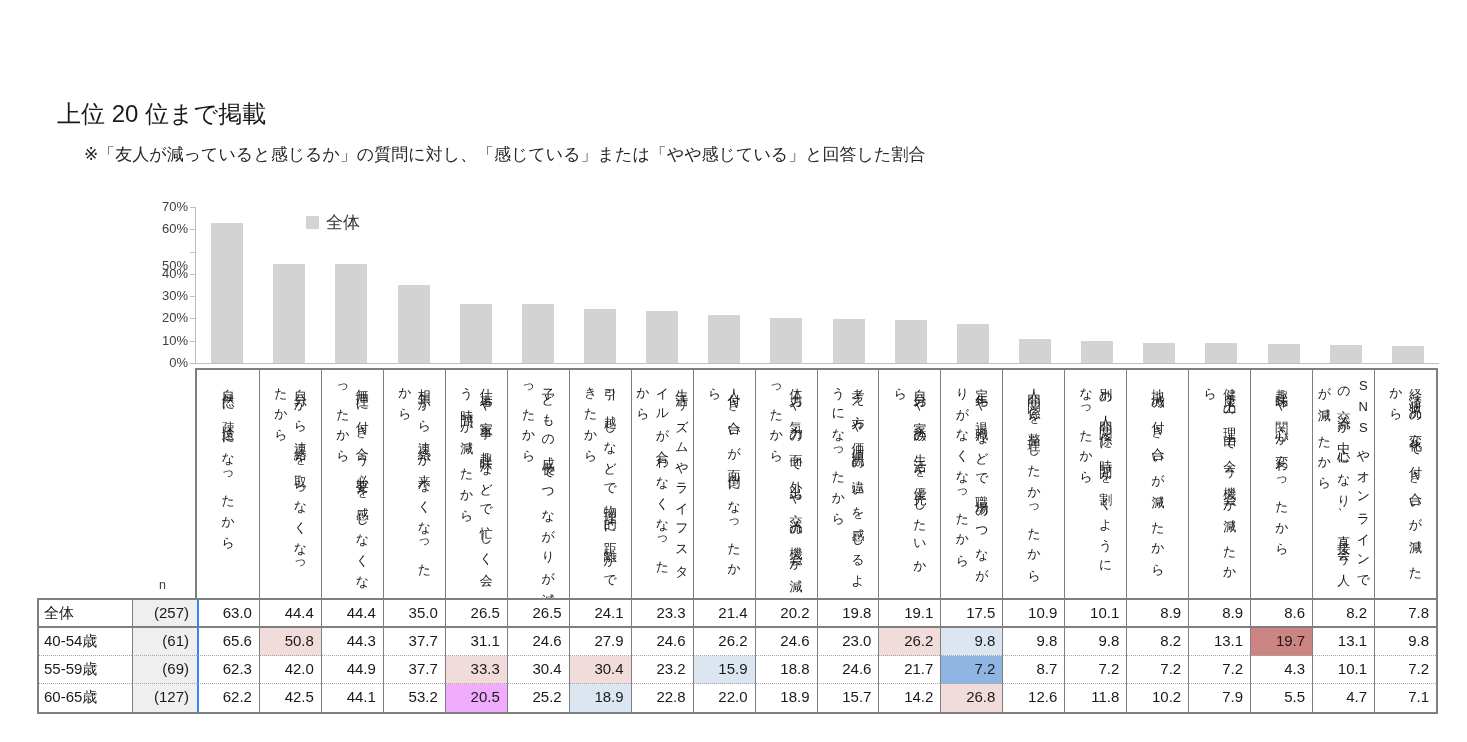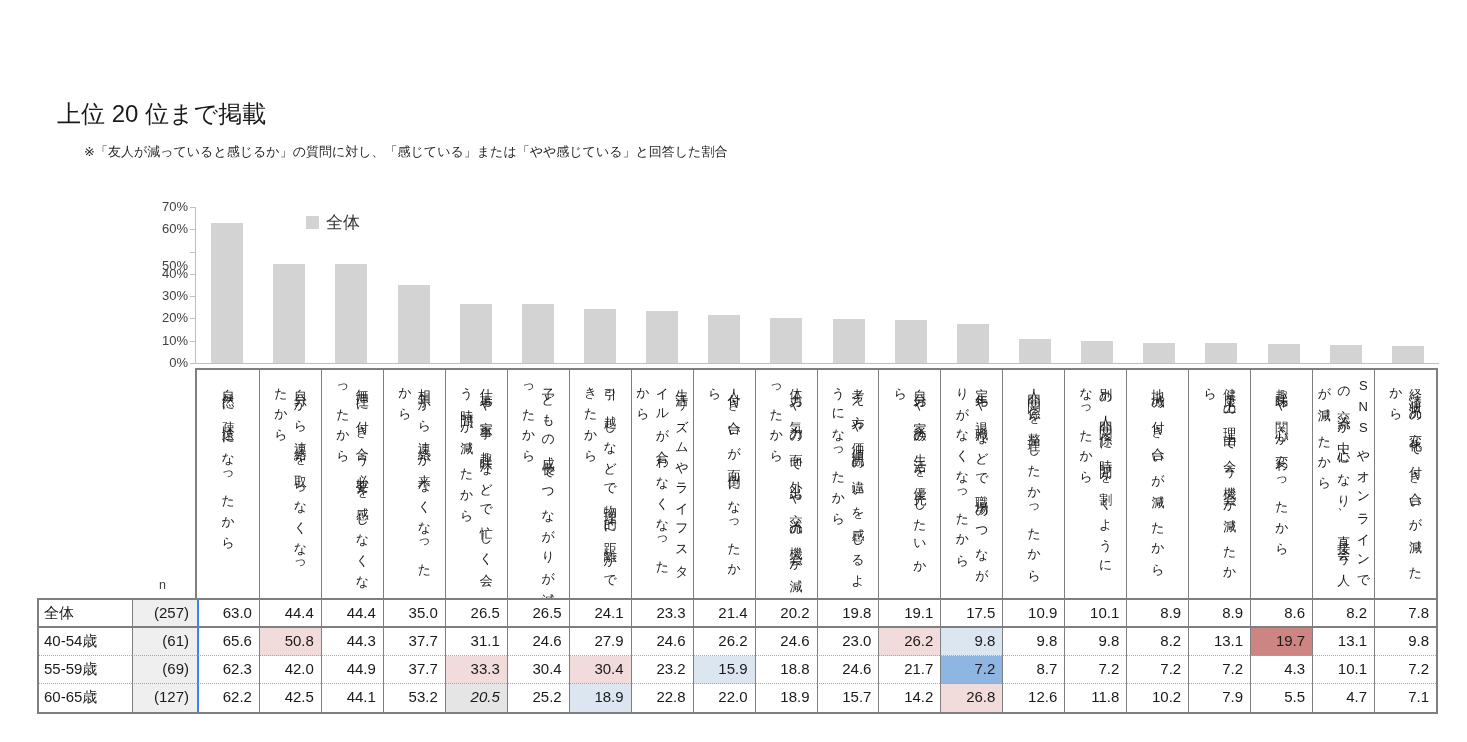--- a/index.html
+++ b/index.html
@@ -2,21 +2,21 @@
 <html><head>
 <meta charset="utf-8">
 <style>
   html,body{margin:0;padding:0;background:#ffffff;}
   body{font-family:"Liberation Sans","DejaVu Sans",sans-serif;color:#1a1a1a;}
   .page{position:relative;width:1467px;height:742px;background:#fff;overflow:hidden;}
 
   .title{position:absolute;left:30px;top:14px;font-size:25px;font-weight:bold;letter-spacing:.5px;white-space:nowrap;}
   .title sup{font-size:14px;vertical-align:super;}
   .subtitle{position:absolute;left:57px;top:74px;font-size:24px;font-weight:normal;margin-top:24px;}
-  .note{position:absolute;left:84px;top:143px;font-size:13px;color:#262626;}
+  .note{position:absolute;left:84px;top:143px;font-size:17px;color:#262626;}
 
   
   .chart{position:absolute;left:0;top:0;width:1467px;height:742px;pointer-events:none;}
   .ytick-label{position:absolute;width:60px;left:128px;text-align:right;font-size:13px;color:#404040;}
   .ytick-mark{position:absolute;width:6px;height:1px;background:#bfbfbf;left:190px;}
   #plot{position:absolute;left:195px;top:207px;width:1243px;height:156px;
         border-left:1px solid #bfbfbf;border-bottom:1px solid #bfbfbf;}
   .bar{position:absolute;bottom:0;width:32px;}
   .chart-legend{position:absolute;left:110px;top:4px;display:flex;align-items:center;gap:7px;}
   .chart-legend .sq{width:13px;height:13px;display:inline-block;}
@@ -239,21 +239,21 @@
       <div class="cell val bl row-dot">7.2</div>
       <div class="cell val bl row-dot">4.3</div>
       <div class="cell val bl row-dot">10.1</div>
       <div class="cell val bl row-dot">7.2</div>
       <div class="cell rowlabel">60-65歳</div>
       <div class="cell ncell bl">(127)</div>
       <div class="cell val bl-thick">62.2</div>
       <div class="cell val bl">42.5</div>
       <div class="cell val bl">44.1</div>
       <div class="cell val bl">53.2</div>
-      <div class="cell val bl" style="background: #e5e5e5; font-style: italic;">20.5</div>
+      <div class="cell val bl" style="background: #f0abfc;">20.5</div>
       <div class="cell val bl">25.2</div>
       <div class="cell val bl" style="background: rgb(220, 230, 241);">18.9</div>
       <div class="cell val bl">22.8</div>
       <div class="cell val bl">22.0</div>
       <div class="cell val bl">18.9</div>
       <div class="cell val bl">15.7</div>
       <div class="cell val bl">14.2</div>
       <div class="cell val bl" style="background: rgb(242, 220, 219);">26.8</div>
       <div class="cell val bl">12.6</div>
       <div class="cell val bl">11.8</div>

